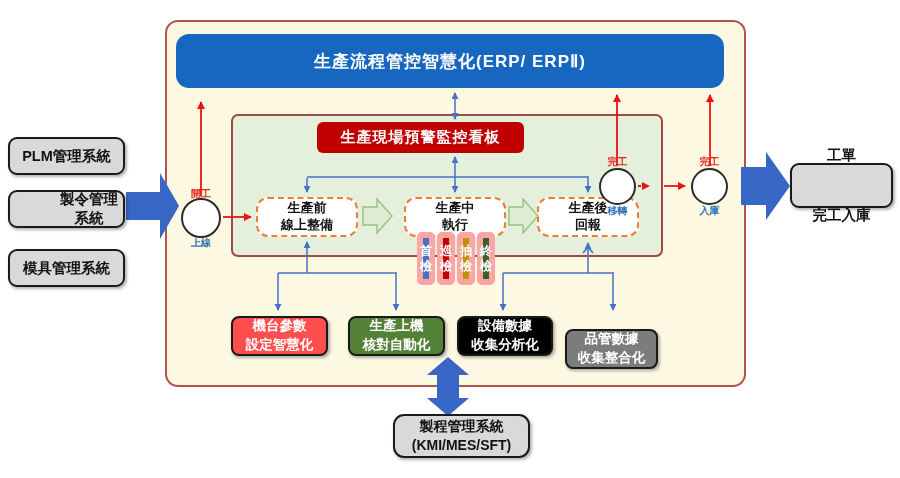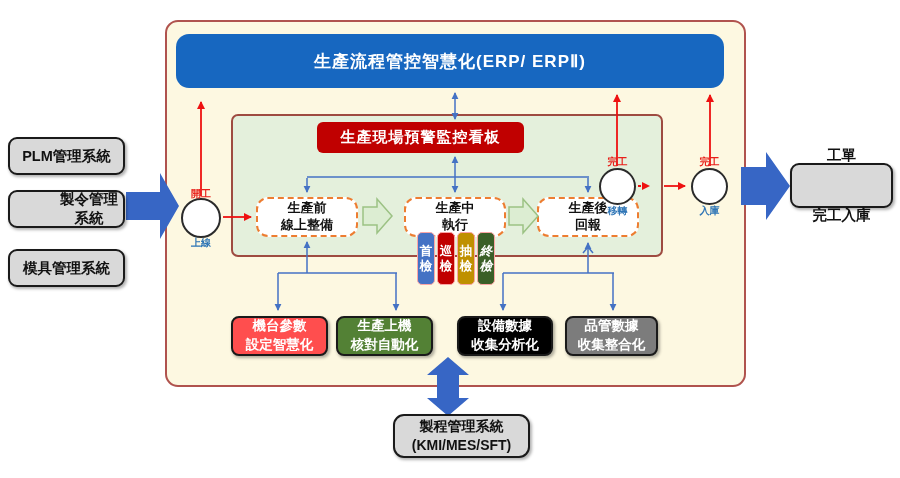--- a/index.html
+++ b/index.html
@@ -22,32 +22,32 @@
   
   .stage{width:102px;height:40px;background:#fff;border:2px dashed #ED7D31;border-radius:12px;
          color:#111;font-size:13px;line-height:1.3;display:flex;flex-direction:column;
          align-items:center;justify-content:center;text-align:center;}
   
   .circle{background:#fff;border:2px solid #2b2b2b;border-radius:50%;display:flex;flex-direction:column;
           align-items:center;justify-content:center;font-size:10px;line-height:1.2;text-align:center;gap:37px;}
   .circle .r{color:#E8201A;}
   .circle .b{color:#2E75B6;}
   
-  .pill{top:232px;width:18px;height:53px;border-radius:5px;border:1px solid #fca5a5;color:#fff;
+  .pill{top:232px;width:18px;height:53px;border-radius:5px;border:6px solid #fca5a5;color:#fff;
         font-size:12.5px;line-height:1.15;display:flex;align-items:center;justify-content:center;
         text-align:center;word-break:break-all;padding:2px 0;}
   .p0{background:#4472C4;} .p1{background:#C00000;} .p2{background:#BF9000;} .p3{background:#3A5F27;}
   
   .feature{top:316px;height:40px;border:2px solid #1a1a1a;border-radius:8px;color:#fff;font-size:13.5px;
            line-height:1.4;display:flex;flex-direction:column;align-items:center;justify-content:center;
            text-align:center;box-shadow:1.5px 2px 3px rgba(0,0,0,0.3);}
   .f0{left:231px;width:97px;background:#FF4E4E;}
-  .f1{left:336px;width:97px;background:#538135;}
+  .f1{left:348px;width:97px;background:#538135;}
   .f2{left:457px;width:96px;background:#000000;}
-  .f3{left:565px;width:93px;background:#7C7C7C;}
+  .f3{left:565px;width:93px;background:#7C7C7C;margin-top:13px;}
   
   .gray{background:#D9D9D9;border:2px solid #1a1a1a;border-radius:9px;color:#111;
         display:flex;flex-direction:column;align-items:center;justify-content:center;text-align:center;
         box-shadow:1.5px 2px 3px rgba(0,0,0,0.3);}
   .sys{left:8px;width:117px;height:38px;font-size:14.5px;}
   .proc{left:393px;top:414px;width:137px;height:44px;font-size:14px;line-height:1.35;border-width:2.5px;border-radius:11px;}
   .outbox{left:790px;top:163px;width:103px;height:45px;font-size:14.5px;line-height:1.35;border-width:2.5px;gap:40px;}
   svg{position:absolute;left:0;top:0;pointer-events:none;}
 </style>
 </head>
@@ -138,21 +138,21 @@
 
   <div class="abs pill p0" style="left:417px;">
       <span>首檢</span>
     </div>
   <div class="abs pill p1" style="left:437px;">
       <span>巡檢</span>
     </div>
   <div class="abs pill p2" style="left:457px;">
       <span>抽檢</span>
     </div>
-  <div class="abs pill p3" style="left:477px;font-style:italic;">
+  <div class="abs pill p3" style="left:477px;">
       <span>終檢</span>
     </div>
 
   <div class="abs feature f0">
     <span>機台參數</span>
     <span>設定智慧化</span>
   </div>
   <div class="abs feature f1">
     <span>生產上機</span>
     <span>核對自動化</span>

